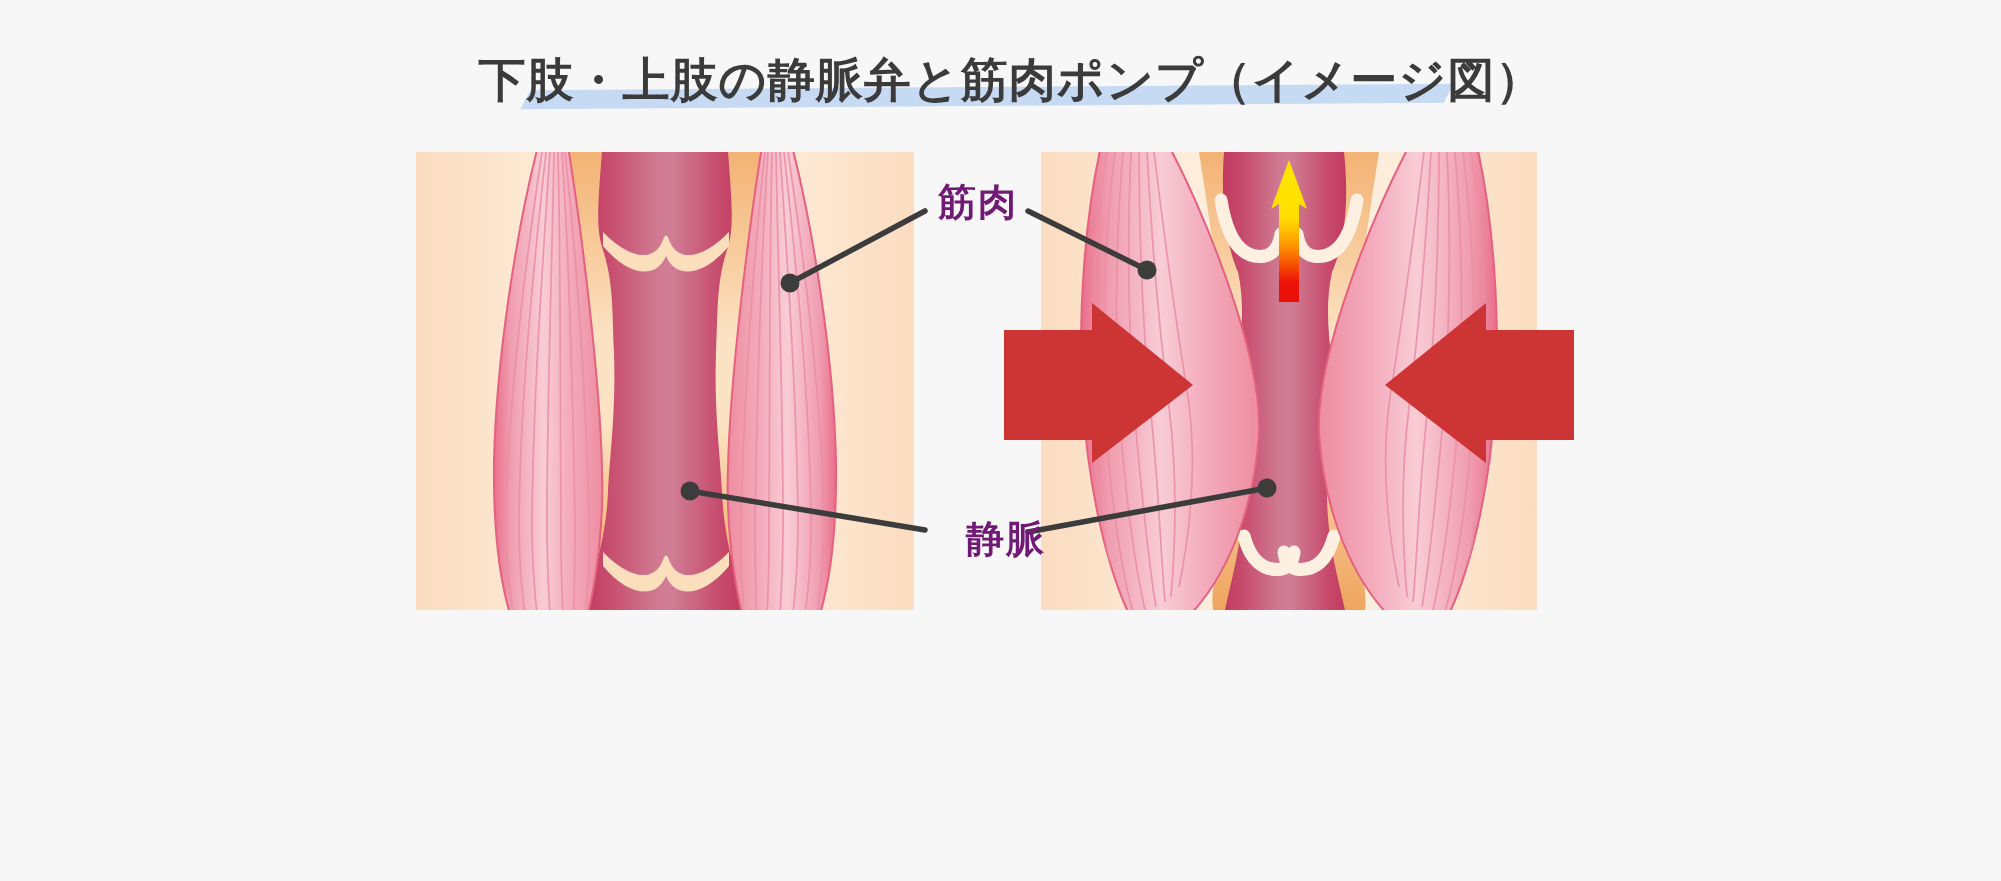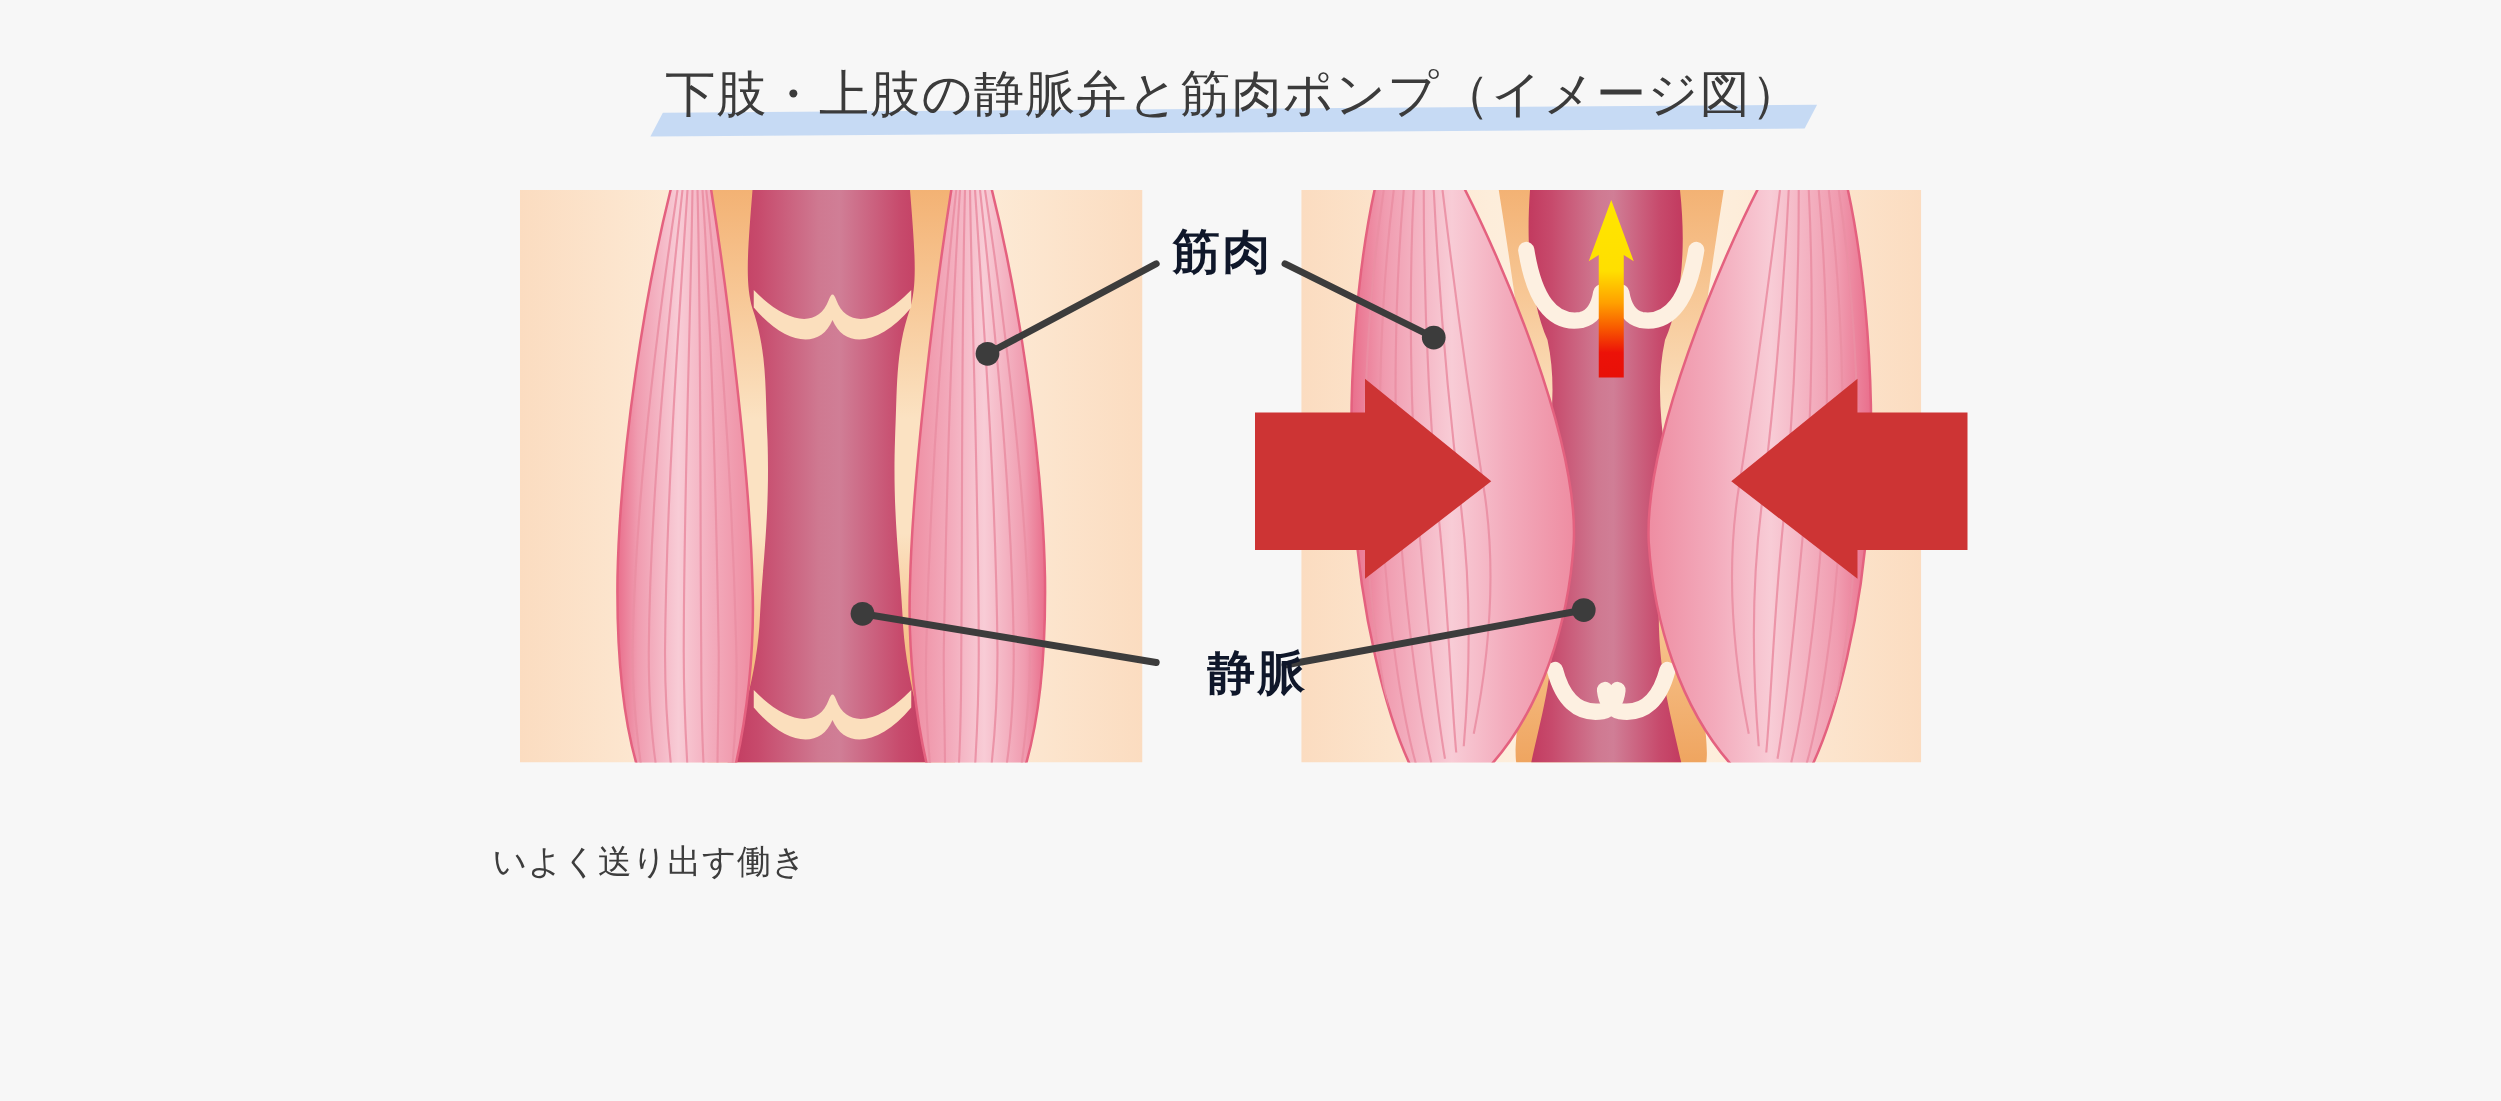--- a/index.html
+++ b/index.html
@@ -6,37 +6,38 @@
   .figure{
     position:relative;
     width:2001px;height:881px;
     background:#f7f7f7;
     font-family:"Liberation Sans", sans-serif;
     overflow:hidden;
   }
   .title{
     position:absolute;left:0;top:52px;width:1974px;
     margin:0;text-align:center;
-    font-size:40px;font-weight:normal;color:#3b3b3b;
+    font-size:47px;font-weight:bold;color:#3b3b3b;
     letter-spacing:1px;line-height:1.2;
     z-index:3;
+    padding-left:24px;
   }
   .title-underline{
     position:absolute;left:527px;top:87px;width:920px;height:19px;
     background:#c6daf4;
     transform:skewX(-28deg) rotate(-0.4deg);
     z-index:2;
   }
   .panel{position:absolute;top:152px;z-index:4;}
   .panel-left{left:416px;}
   .panel-right{left:1041px;}
   .overlay{position:absolute;left:0;top:0;z-index:6;pointer-events:none;}
   .label{
     position:absolute;z-index:7;
-    font-size:38px;font-weight:bold;color:#0f172a;line-height:1;
+    font-size:38px;font-weight:bold;color:#701a75;line-height:1;
     transform:translateX(-50%);
     letter-spacing:2px;
   }
   .label-muscle{left:978px;top:183px;}
   .label-vein{left:1006px;top:520px;}
   .description{
     position:absolute;left:394px;top:666px;z-index:5;
     font-size:27px;color:#3d3d3d;line-height:47px;
     letter-spacing:0.5px;
   }
@@ -177,16 +178,15 @@
     <circle cx="1267" cy="488" r="9.5" fill="#3c3c3c"></circle>
 
     <polygon points="1004,330 1092,330 1092,303 1193,385 1092,463 1092,440 1004,440" fill="#cd3434"></polygon>
     <polygon points="1574,330 1486,330 1486,303 1385,385 1486,463 1486,440 1574,440" fill="#cd3434"></polygon>
   </svg>
 
   <div class="label label-muscle">筋肉</div>
   <div class="label label-vein">静脈</div>
 
   <div class="description">
-    <div>いよく送り出す働き</div>
   </div>
 
 </div>
 
 </body></html>

